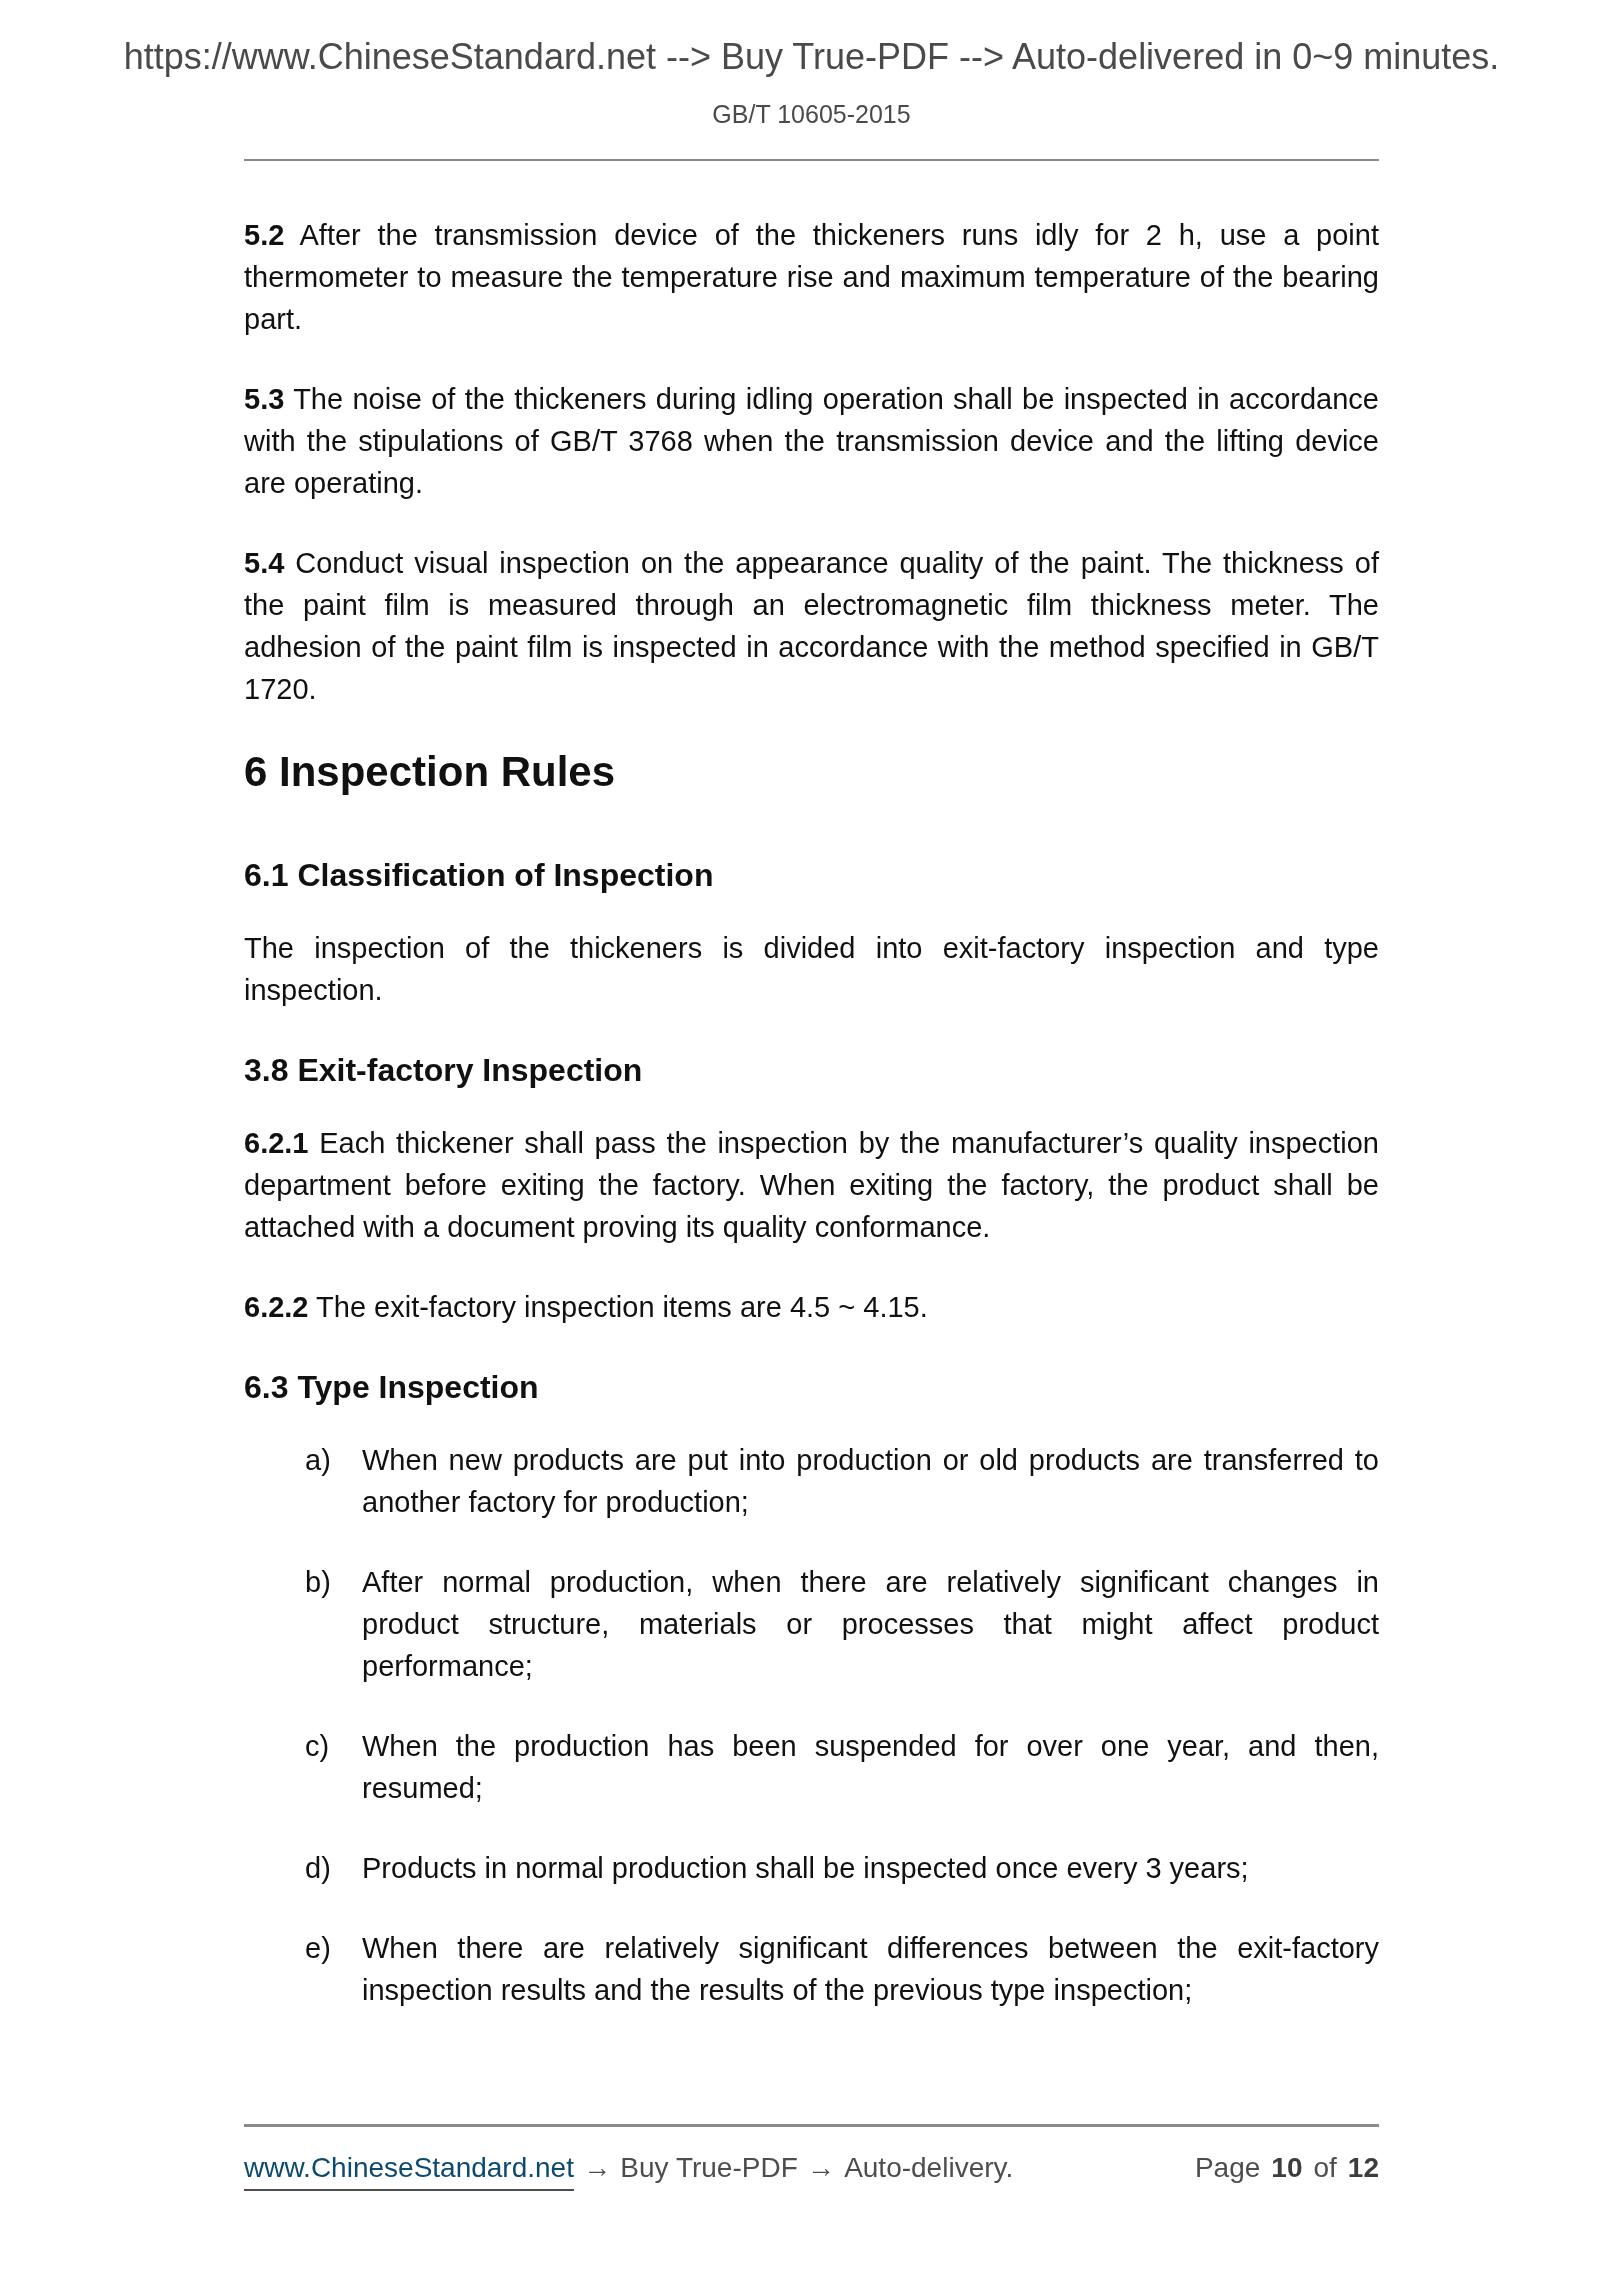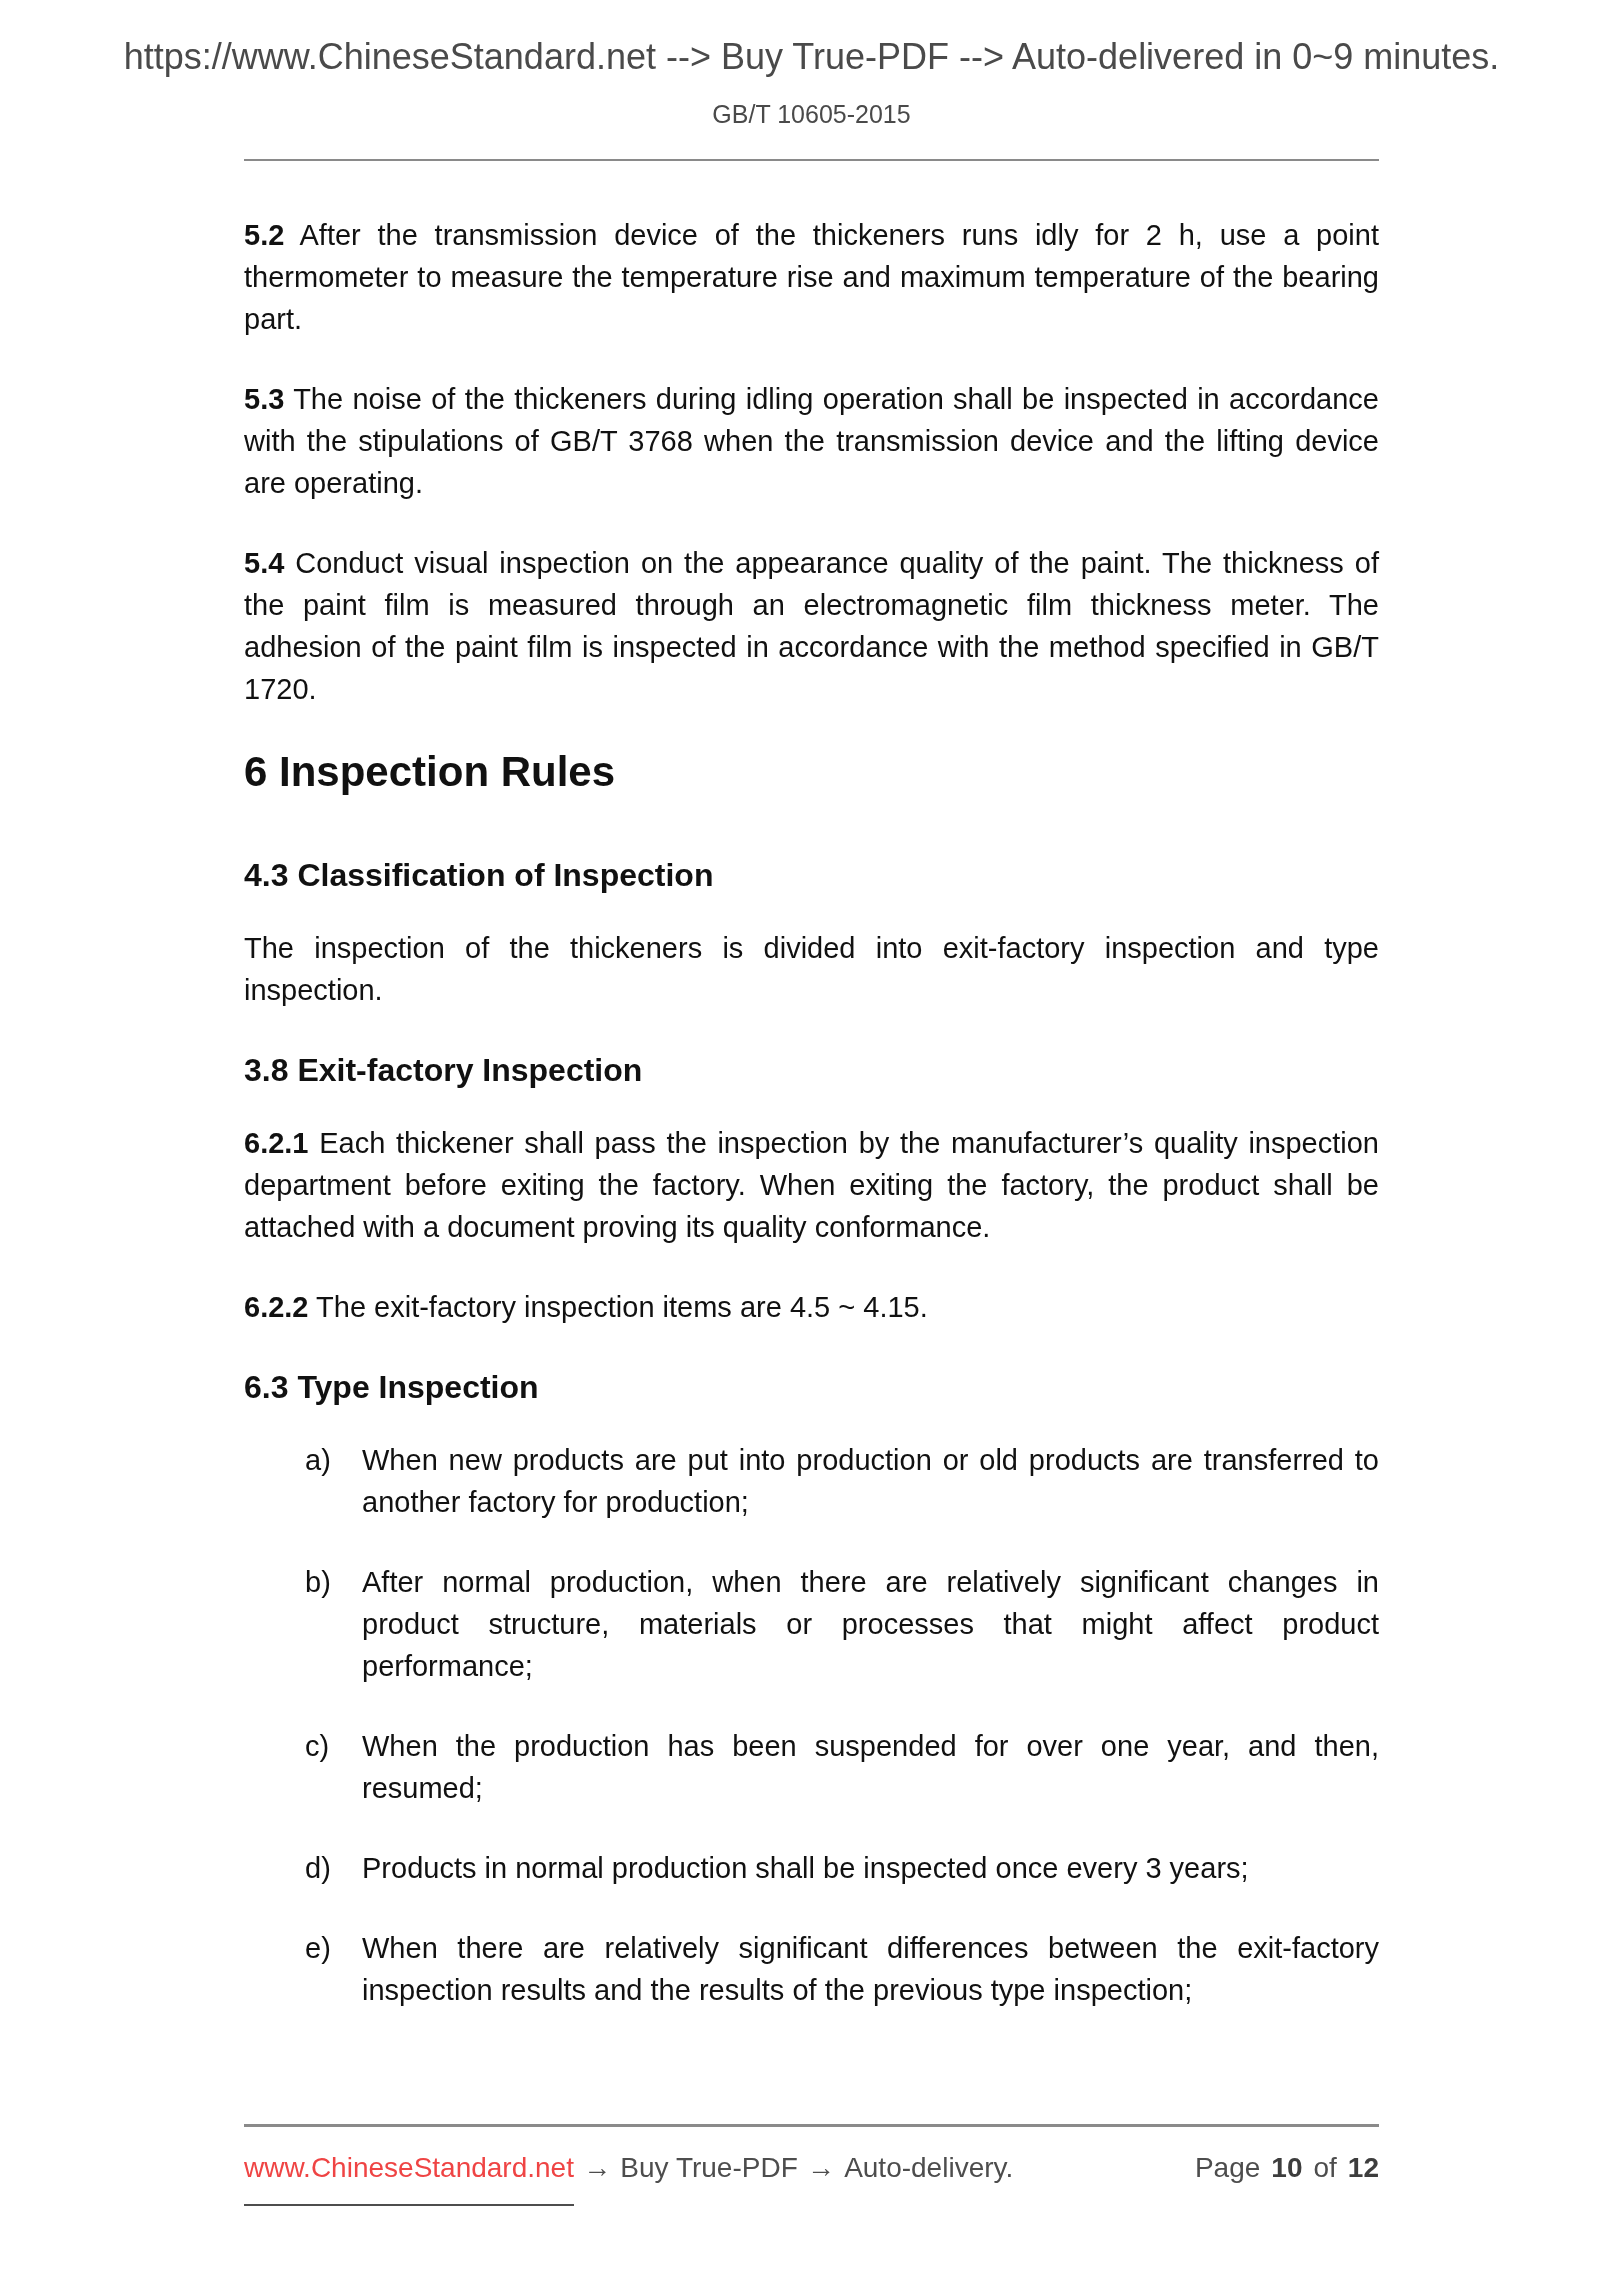--- a/index.html
+++ b/index.html
@@ -67,24 +67,24 @@
     margin-top: 23px;
     display: flex;
     justify-content: space-between;
     align-items: baseline;
     color: #4d4d4d;
     font-size: 28px;
     line-height: 35px;
   }
   .footer-left { display: flex; gap: 9.2px; align-items: baseline; }
   .footer-link {
-    color: #ef4444;
+    color: #0c4a6e;
     text-decoration: none;
     border-bottom: 2.5px solid #4d4d4d;
-    padding-bottom: 19px;
+    padding-bottom: 4px;
     cursor: pointer;
   }
   .arrow { font-weight: bold; }
   .footer-right { display: flex; gap: 11px; align-items: center; }
   .footer-right b { color: #3d3d3d; }
 </style>
 </head>
 <body>
 
 <div class="page">
@@ -98,21 +98,21 @@
   <div class="content">
 
     <p class="para"><b class="plabel">5.2</b> <span>After the transmission device of the thickeners runs idly for 2 h, use a point thermometer to measure the temperature rise and maximum temperature of the bearing part.</span></p>
 
     <p class="para"><b class="plabel">5.3</b> <span>The noise of the thickeners during idling operation shall be inspected in accordance with the stipulations of GB/T 3768 when the transmission device and the lifting device are operating.</span></p>
 
     <p class="para"><b class="plabel">5.4</b> <span>Conduct visual inspection on the appearance quality of the paint. The thickness of the paint film is measured through an electromagnetic film thickness meter. The adhesion of the paint film is inspected in accordance with the method specified in GB/T 1720.</span></p>
 
     <div class="h-big">6 Inspection Rules</div>
 
-    <div class="h-sub">4.3 Classification of Inspection</div>
+    <div class="h-sub">6.1 Classification of Inspection</div>
 
     <p class="para">The inspection of the thickeners is divided into exit-factory inspection and type inspection.</p>
 
     <div class="h-sub">3.8 Exit-factory Inspection</div>
 
     <p class="para"><b class="plabel">6.2.1</b> <span>Each thickener shall pass the inspection by the manufacturer’s quality inspection department before exiting the factory. When exiting the factory, the product shall be attached with a document proving its quality conformance.</span></p>
 
     <p class="para"><b class="plabel">6.2.2</b> <span>The exit-factory inspection items are 4.5 ~ 4.15.</span></p>
 
     <div class="h-sub">6.3 Type Inspection</div>

